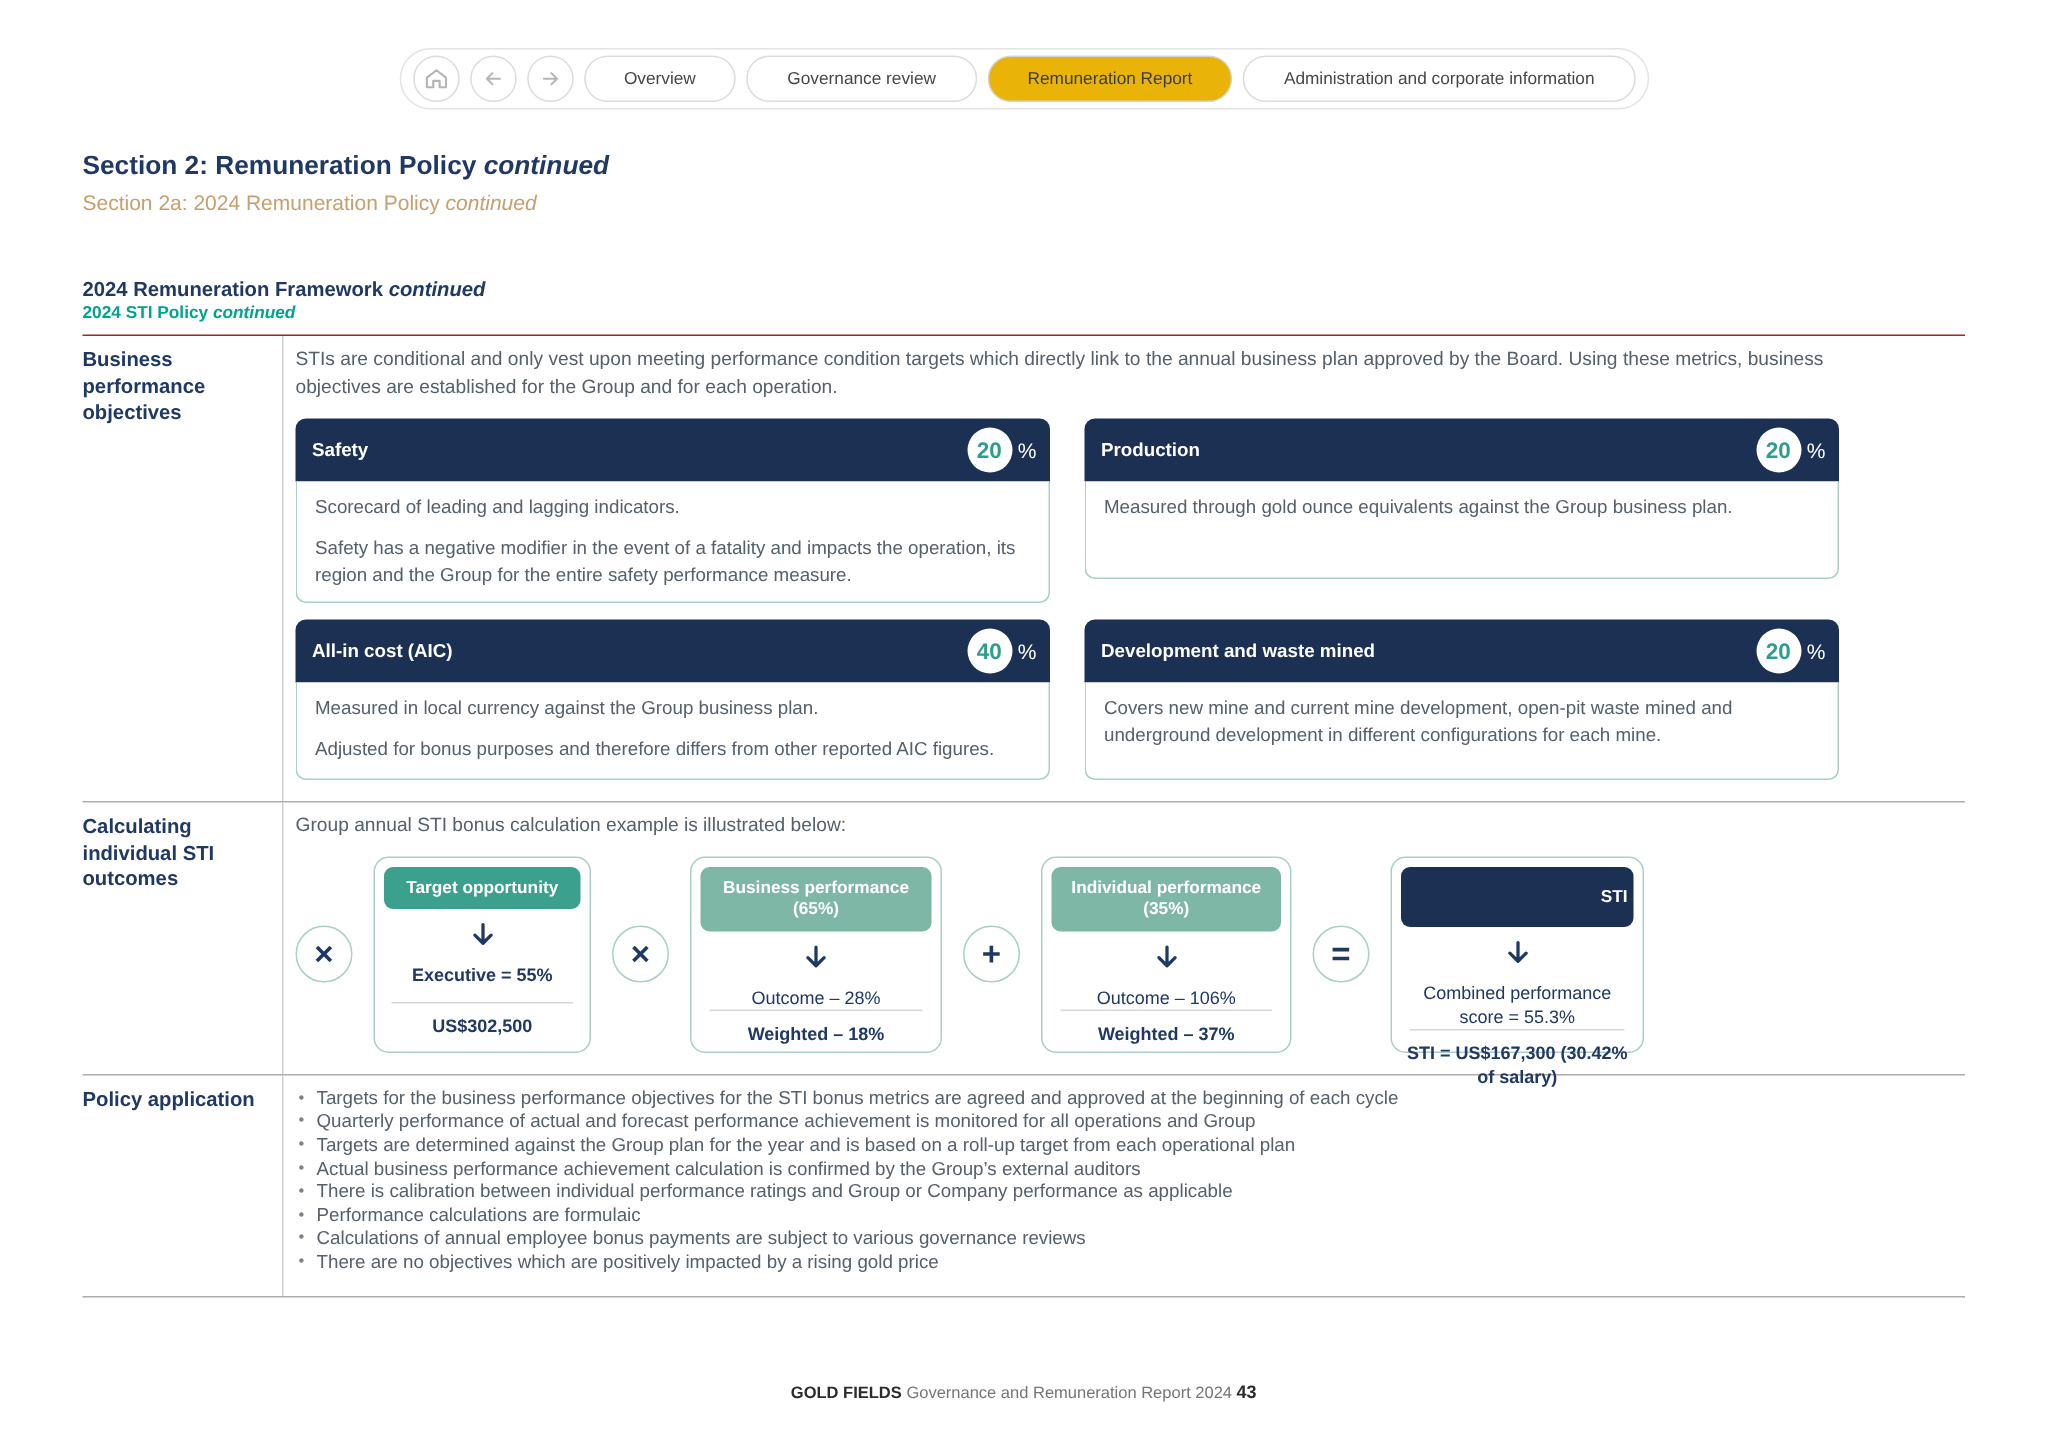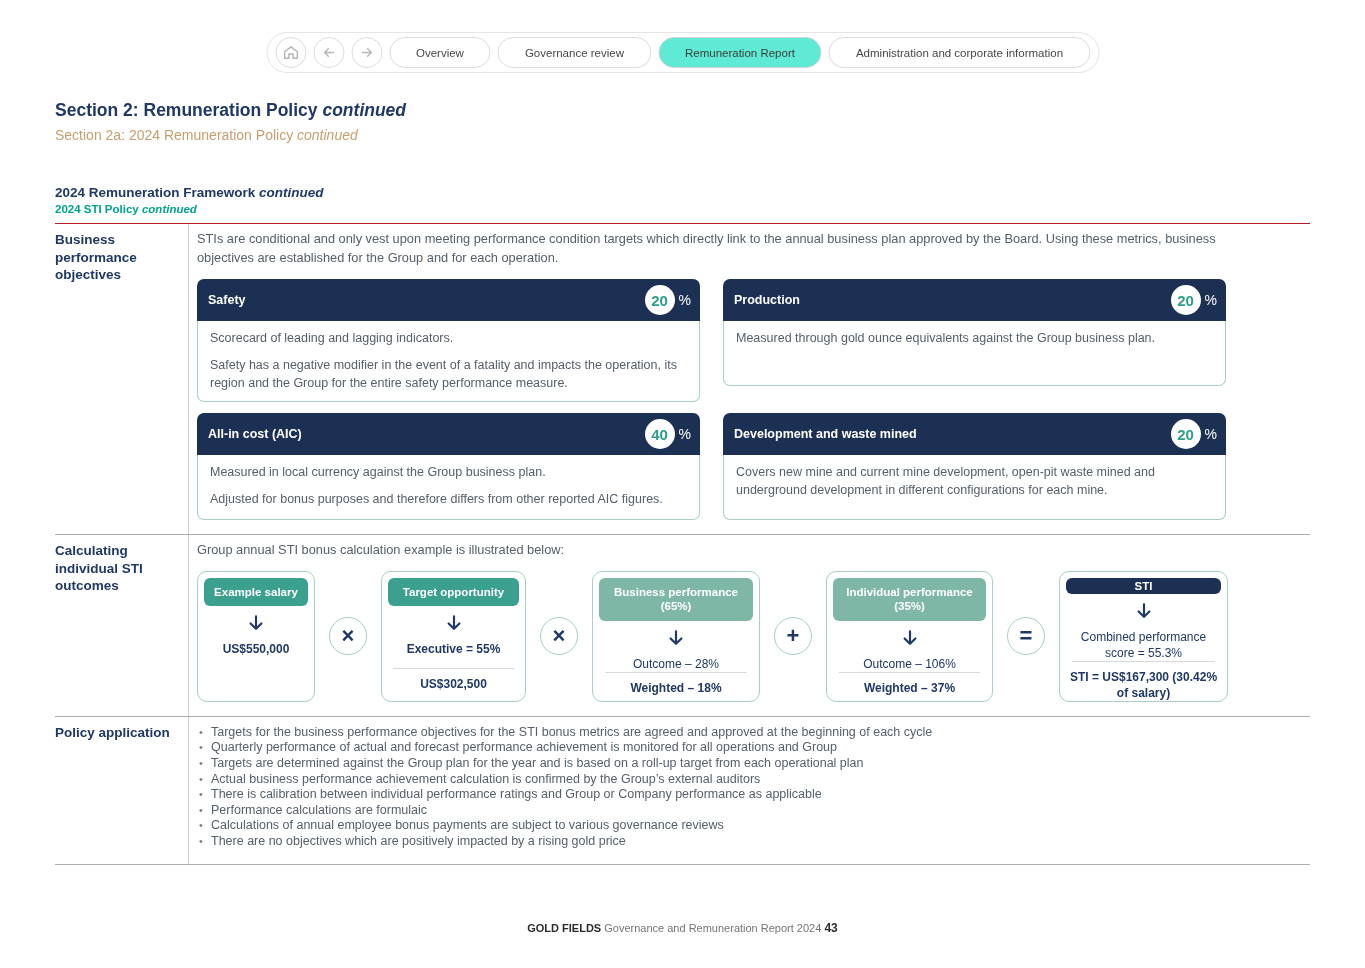--- a/index.html
+++ b/index.html
@@ -10,21 +10,21 @@
   
   .navbar { position:absolute; top:32px; left:50%; transform:translateX(-50%);
             display:flex; align-items:center; gap:7px;
             border:1px solid #e4e4e4; border-radius:22px; padding:4px 8px; background:#fff; }
   .nav-circle { width:31px; height:31px; border:1px solid #dcdcdc; border-radius:50%;
                 display:flex; align-items:center; justify-content:center; background:#fff; cursor:pointer; }
   .nav-circle svg { display:block; }
   .nav-pill { height:31px; display:flex; align-items:center; justify-content:center;
               border:1px solid #dcdcdc; border-radius:17px; padding:0 26px;
               font-size:11.5px; color:#44474a; background:#fff; white-space:nowrap; cursor:pointer; }
-  .nav-pill.active { background:#5eead4; border-color:#d3d3d3; color:#3a3d40;text-align:right; }
+  .nav-pill.active { background:#eab308; border-color:#d3d3d3; color:#3a3d40;text-align:right; }
 
   
   .content { position:absolute; left:55px; top:100px; width:1255px; }
   .h1 { font-size:17.5px; font-weight:bold; color:#1f3864; }
   .h1 .suffix, .h2 .suffix, .fw-h .suffix, .fw-sub .suffix { font-style:italic; }
   .h2 { font-size:14px; color:#c79e6d; margin-top:6px; }
   .fw-h  { font-size:13.5px; font-weight:bold; color:#1f3864; margin-top:42px; }
   .fw-sub{ font-size:11.5px; font-weight:bold; color:#00a38b; margin-top:3px; margin-bottom:8px; }
 
   
@@ -54,21 +54,21 @@
   
   .calc-flow { display:flex; align-items:center; margin-top:11px; gap:14px; }
   .step { border:1px solid #a9cfc6; border-radius:10px; height:131px; padding:6px 6px 8px 6px;
           display:flex; flex-direction:column; align-items:center; background:#fff; }
   .step-0 { width:118px; } .step-1 { width:145px; } .step-2 { width:168px; }
   .step-3 { width:167px; } .step-4 { width:169px; }
   .step-head { width:100%; border-radius:6px; color:#fff; font-weight:bold; font-size:11.5px;
                text-align:center; padding:7px 4px; line-height:1.25; }
   .step-head.teal { background:#3ba08e; }
   .step-head.sage { background:#7fb7a6; }
-  .step-head.navy { background:#1c3054; padding:1px 4px; }
+  .step-head.navy { background:#1c3054; padding:13px 4px;text-align:right; }
   .step-arrow { margin:7px 0 5px 0; }
   .step-v1 { font-size:12px; color:#1f3864; text-align:center; line-height:1.3; }
   .v1-bold { font-weight:bold; }
   .step-div { width:92%; border-top:1px solid #d8d8d8; margin-top:auto; }
   .step-v2 { font-size:12px; font-weight:bold; color:#1f3864; text-align:center; line-height:1.3; margin-top:8px; }
   .op-circle { width:38px; height:38px; border:1px solid #a9cfc6; border-radius:50%;
                display:flex; align-items:center; justify-content:center;
                color:#1f3864; font-size:22px; font-weight:bold; background:#fff; flex:0 0 38px; }
 
   
@@ -201,29 +201,20 @@
         </div>
       </div>
 
       <div class="trow">
         <div class="tlabel">Calculating individual STI outcomes</div>
         <div class="tcontent">
           <p class="intro">Group annual STI bonus calculation example is illustrated below:</p>
 
           <div class="calc-flow">
 
-            <div class="step step-0">
-              <div class="step-head teal">Example salary</div>
-              <span class="step-arrow">
-                <svg width="20" height="20" viewBox="0 0 24 24" fill="none" stroke="#1f3864" stroke-width="2.6" stroke-linecap="round" stroke-linejoin="round">
-                    <path d="M12 4 V19 M5.5 12.5 L12 19 L18.5 12.5"></path>
-                  </svg>
-              </span>
-              <div class="step-v1 v1-bold">US$550,000</div>
-            </div>
 
             <div class="op-circle">×</div>
 
             <div class="step step-1">
               <div class="step-head teal">Target opportunity</div>
               <span class="step-arrow">
                 <svg width="20" height="20" viewBox="0 0 24 24" fill="none" stroke="#1f3864" stroke-width="2.6" stroke-linecap="round" stroke-linejoin="round">
                     <path d="M12 4 V19 M5.5 12.5 L12 19 L18.5 12.5"></path>
                   </svg>
               </span>

